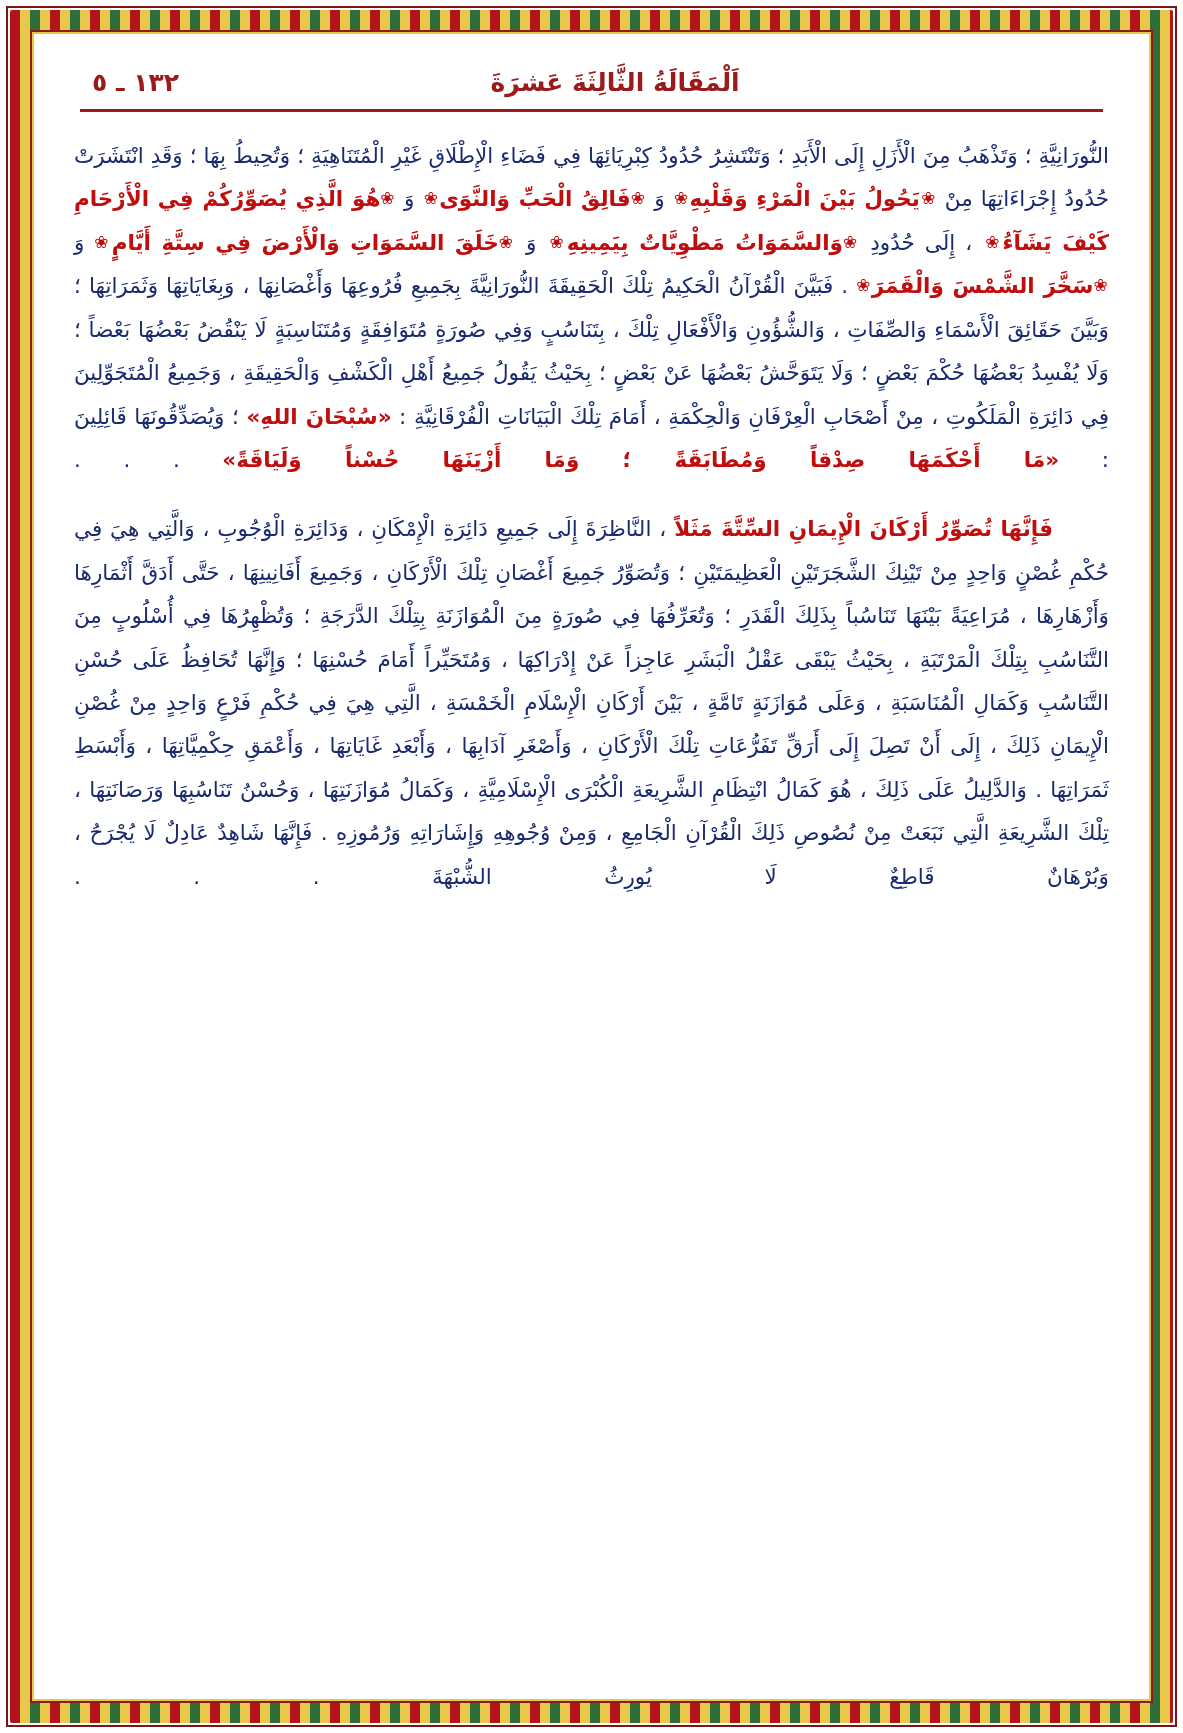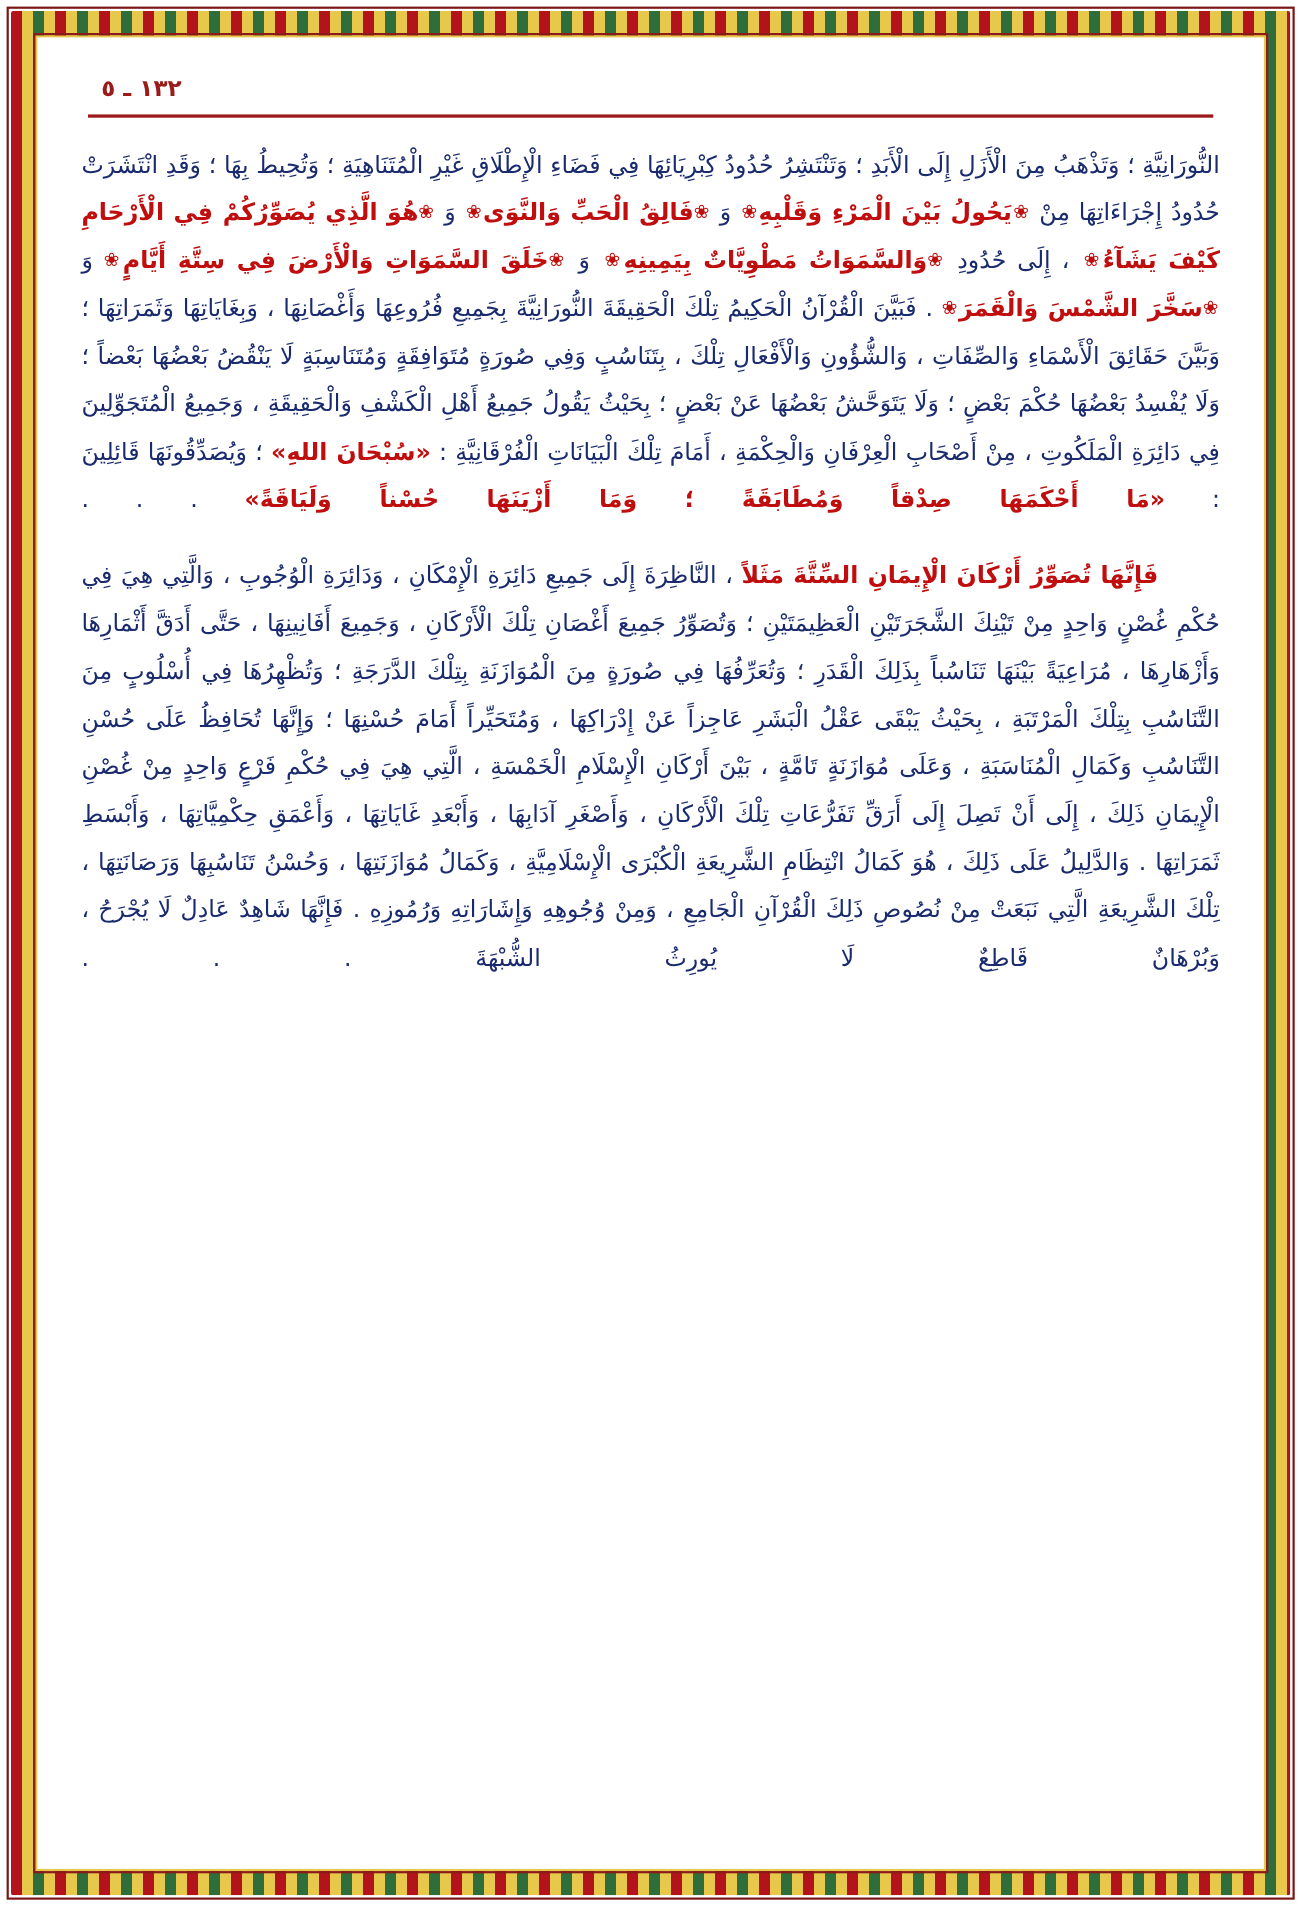--- a/index.html
+++ b/index.html
@@ -69,21 +69,21 @@
   
   .header {
     display: flex;
     flex-direction: row-reverse;
     align-items: baseline;
     justify-content: space-between;
     padding: 6px 18px 0 18px;
   }
   .page-number {
     color: #9b1b1b;
-    font-size: 21px;
+    font-size: 25px;
     font-weight: bold;
     letter-spacing: 1px;
     direction: rtl;
   }
   .chapter-title {
     color: #9b1b1b;
     font-size: 25px;
     font-weight: bold;
     flex: 1;
     text-align: center;
@@ -140,20 +140,21 @@
   <div class="frame-outer"></div>
   <div class="frame-band">
     <div class="frame-band-outer-line"></div>
   </div>
   <div class="frame-band-inner-line"></div>
 
   <div class="paper">
 
     <div class="header">
       <div class="page-number">١٣٢ ـ ٥</div>
+      <div class="chapter-title">اَلْمَقَالَةُ الثَّالِثَةَ عَشرَةَ</div>
     </div>
 
     <div class="header-rule"></div>
 
     <div class="body-text">
 
       <p class="para"><span>النُّورَانِيَّةِ ؛ وَتَذْهَبُ مِنَ الْأَزَلِ إِلَى الْأَبَدِ ؛ وَتَنْتَشِرُ حُدُودُ كِبْرِيَائِهَا فِي فَضَاءِ الْإِطْلَاقِ غَيْرِ الْمُتَنَاهِيَةِ ؛ وَتُحِيطُ بِهَا ؛ وَقَدِ انْتَشَرَتْ حُدُودُ إِجْرَاءَاتِهَا مِنْ </span><span class="orn">❀</span><span class="quran">يَحُولُ بَيْنَ الْمَرْءِ وَقَلْبِهِ</span><span class="orn">❀</span><span> وَ </span><span class="orn">❀</span><span class="quran">فَالِقُ الْحَبِّ وَالنَّوَى</span><span class="orn">❀</span><span> وَ </span><span class="orn">❀</span><span class="quran">هُوَ الَّذِي يُصَوِّرُكُمْ فِي الْأَرْحَامِ كَيْفَ يَشَآءُ</span><span class="orn">❀</span><span> ، إِلَى حُدُودِ </span><span class="orn">❀</span><span class="quran">وَالسَّمَوَاتُ مَطْوِيَّاتٌ بِيَمِينِهِ</span><span class="orn">❀</span><span> وَ </span><span class="orn">❀</span><span class="quran">خَلَقَ السَّمَوَاتِ وَالْأَرْضَ فِي سِتَّةِ أَيَّامٍ</span><span class="orn">❀</span><span> وَ </span><span class="orn">❀</span><span class="quran">سَخَّرَ الشَّمْسَ وَالْقَمَرَ</span><span class="orn">❀</span><span> . فَبَيَّنَ الْقُرْآنُ الْحَكِيمُ تِلْكَ الْحَقِيقَةَ النُّورَانِيَّةَ بِجَمِيعِ فُرُوعِهَا وَأَغْصَانِهَا ، وَبِغَايَاتِهَا وَثَمَرَاتِهَا ؛ وَبَيَّنَ حَقَائِقَ الْأَسْمَاءِ وَالصِّفَاتِ ، وَالشُّؤُونِ وَالْأَفْعَالِ تِلْكَ ، بِتَنَاسُبٍ وَفِي صُورَةٍ مُتَوَافِقَةٍ وَمُتَنَاسِبَةٍ لَا يَنْقُضُ بَعْضُهَا بَعْضاً ؛ وَلَا يُفْسِدُ بَعْضُهَا حُكْمَ بَعْضٍ ؛ وَلَا يَتَوَحَّشُ بَعْضُهَا عَنْ بَعْضٍ ؛ بِحَيْثُ يَقُولُ جَمِيعُ أَهْلِ الْكَشْفِ وَالْحَقِيقَةِ ، وَجَمِيعُ الْمُتَجَوِّلِينَ فِي دَائِرَةِ الْمَلَكُوتِ ، مِنْ أَصْحَابِ الْعِرْفَانِ وَالْحِكْمَةِ ، أَمَامَ تِلْكَ الْبَيَانَاتِ الْفُرْقَانِيَّةِ : </span><span class="redtext">«سُبْحَانَ اللهِ»</span><span> ؛ وَيُصَدِّقُونَهَا قَائِلِينَ : </span><span class="redtext">«مَا أَحْكَمَهَا صِدْقاً وَمُطَابَقَةً ؛ وَمَا أَزْيَنَهَا حُسْناً وَلَيَاقَةً»</span><span> . . .</span></p>
 
       <p class="para indent-first"><span class="redtext">فَإِنَّهَا تُصَوِّرُ أَرْكَانَ الْإِيمَانِ السِّتَّةَ مَثَلاً</span><span> ، النَّاظِرَةَ إِلَى جَمِيعِ دَائِرَةِ الْإِمْكَانِ ، وَدَائِرَةِ الْوُجُوبِ ، وَالَّتِي هِيَ فِي حُكْمِ غُصْنٍ وَاحِدٍ مِنْ تَيْنِكَ الشَّجَرَتَيْنِ الْعَظِيمَتَيْنِ ؛ وَتُصَوِّرُ جَمِيعَ أَغْصَانِ تِلْكَ الْأَرْكَانِ ، وَجَمِيعَ أَفَانِينِهَا ، حَتَّى أَدَقَّ أَثْمَارِهَا وَأَزْهَارِهَا ، مُرَاعِيَةً بَيْنَهَا تَنَاسُباً بِذَلِكَ الْقَدَرِ ؛ وَتُعَرِّفُهَا فِي صُورَةٍ مِنَ الْمُوَازَنَةِ بِتِلْكَ الدَّرَجَةِ ؛ وَتُظْهِرُهَا فِي أُسْلُوبٍ مِنَ التَّنَاسُبِ بِتِلْكَ الْمَرْتَبَةِ ، بِحَيْثُ يَبْقَى عَقْلُ الْبَشَرِ عَاجِزاً عَنْ إِدْرَاكِهَا ، وَمُتَحَيِّراً أَمَامَ حُسْنِهَا ؛ وَإِنَّهَا تُحَافِظُ عَلَى حُسْنِ التَّنَاسُبِ وَكَمَالِ الْمُنَاسَبَةِ ، وَعَلَى مُوَازَنَةٍ تَامَّةٍ ، بَيْنَ أَرْكَانِ الْإِسْلَامِ الْخَمْسَةِ ، الَّتِي هِيَ فِي حُكْمِ فَرْعٍ وَاحِدٍ مِنْ غُصْنِ الْإِيمَانِ ذَلِكَ ، إِلَى أَنْ تَصِلَ إِلَى أَرَقِّ تَفَرُّعَاتِ تِلْكَ الْأَرْكَانِ ، وَأَصْغَرِ آدَابِهَا ، وَأَبْعَدِ غَايَاتِهَا ، وَأَعْمَقِ حِكْمِيَّاتِهَا ، وَأَبْسَطِ ثَمَرَاتِهَا . وَالدَّلِيلُ عَلَى ذَلِكَ ، هُوَ كَمَالُ انْتِظَامِ الشَّرِيعَةِ الْكُبْرَى الْإِسْلَامِيَّةِ ، وَكَمَالُ مُوَازَنَتِهَا ، وَحُسْنُ تَنَاسُبِهَا وَرَصَانَتِهَا ، تِلْكَ الشَّرِيعَةِ الَّتِي نَبَعَتْ مِنْ نُصُوصِ ذَلِكَ الْقُرْآنِ الْجَامِعِ ، وَمِنْ وُجُوهِهِ وَإِشَارَاتِهِ وَرُمُوزِهِ . فَإِنَّهَا شَاهِدٌ عَادِلٌ لَا يُجْرَحُ ، وَبُرْهَانٌ قَاطِعٌ لَا يُورِثُ الشُّبْهَةَ . . .</span></p>
 

